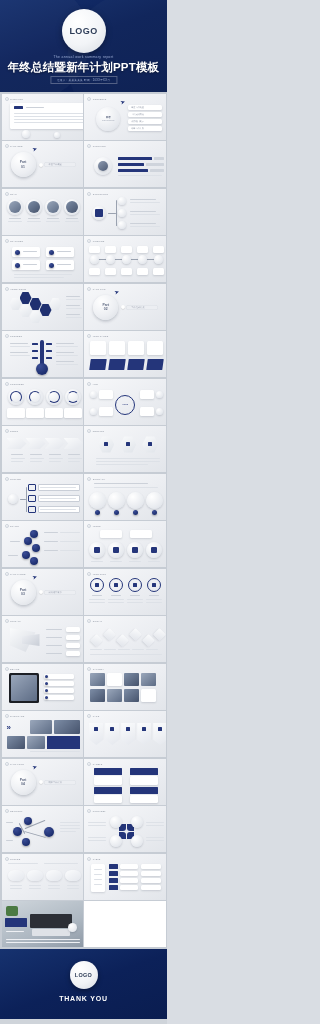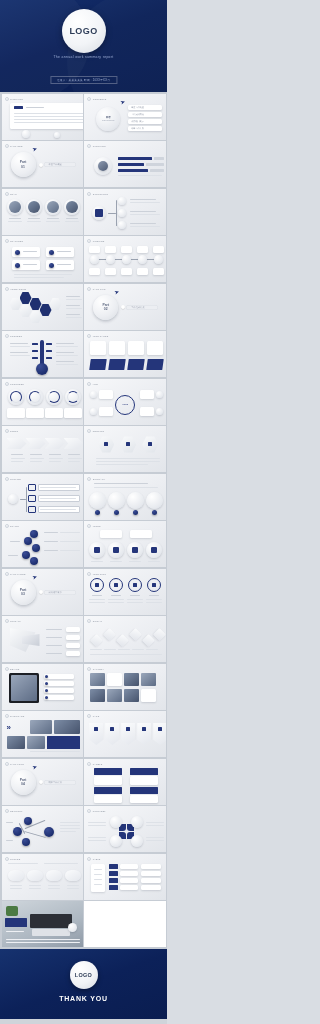--- a/index.html
+++ b/index.html
@@ -154,20 +154,21 @@
   }
 </style>
 </head>
 <body>
 
 <div class="page">
 
   <div class="title-slide">
     <div class="logo-circle">LOGO</div>
     <div class="eyebrow">The annual work summary report</div>
+    <div class="main-title">年终总结暨新年计划PPT模板</div>
     <div class="title-pill">汇报人：某某某某某    时间：20XX年XX月</div>
   </div>
 
   <div class="grid">
 
     <div class="thumb">
       <div class="t-head">
         <span class="t-dot"></span>
         <span class="t-lbl">OVERVIEW</span>
       </div>

